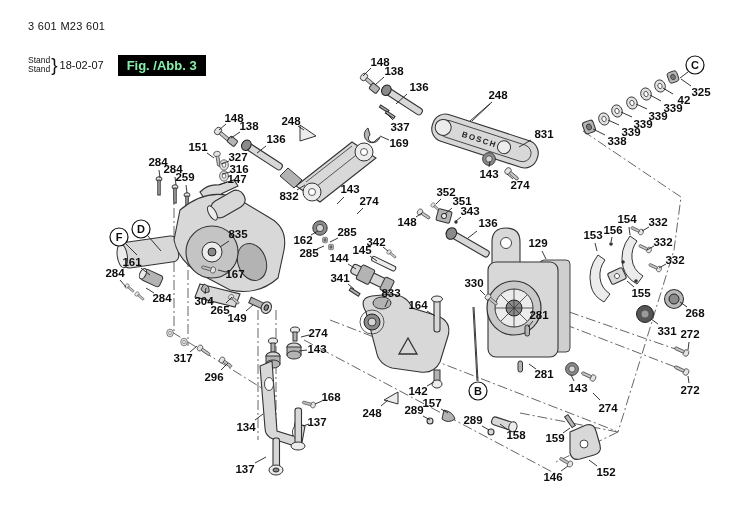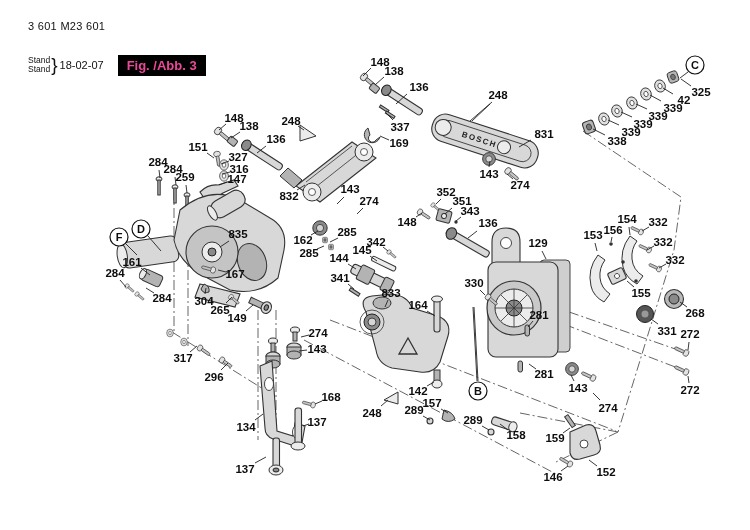--- a/index.html
+++ b/index.html
@@ -4,21 +4,21 @@
 <style>
   html,body{margin:0;padding:0;background:#fff;}
   .page{position:relative;width:738px;height:530px;background:#fff;overflow:hidden;
         font-family:"Liberation Sans",sans-serif;color:#111;padding-left:24px;}
   .titleblock{position:absolute;left:28px;top:20px;}
   .partno{font-size:11px;letter-spacing:.3px;}
   .standrow{display:flex;align-items:center;margin-top:22px;}
   .standcol{font-size:8.5px;line-height:9px;}
   .brace{font-size:19px;font-weight:400;margin:0 2px 0 1px;}
   .datetxt{font-size:11px;margin-right:14px;}
-  .figbox{background:#000;color:#ec4899;font-weight:bold;font-size:13px;padding:3px 9px;}
+  .figbox{background:#000;color:#86efac;font-weight:bold;font-size:13px;padding:3px 9px;}
   .footer{position:absolute;left:28px;top:456px;font-size:10.5px;line-height:12.5px;}
   svg{position:absolute;left:0;top:0;}
   .plabel{font:bold 11.5px "Liberation Sans",sans-serif;fill:#0d0d0d;}
   .clabel{font:bold 11px "Liberation Sans",sans-serif;fill:#0d0d0d;}
   .leader{stroke:#222;stroke-width:.9;}
   .dd{stroke:#555;stroke-width:.9;fill:none;stroke-dasharray:10 3 2 3;}
   .p{fill:#d8d8d8;stroke:#333;stroke-width:1.1;}
   .pd{fill:#b3b3b3;stroke:#333;stroke-width:1;}
   .pk{fill:#8a8a8a;stroke:#222;stroke-width:1;}
   .pl{fill:#ececec;stroke:#333;stroke-width:1;}

